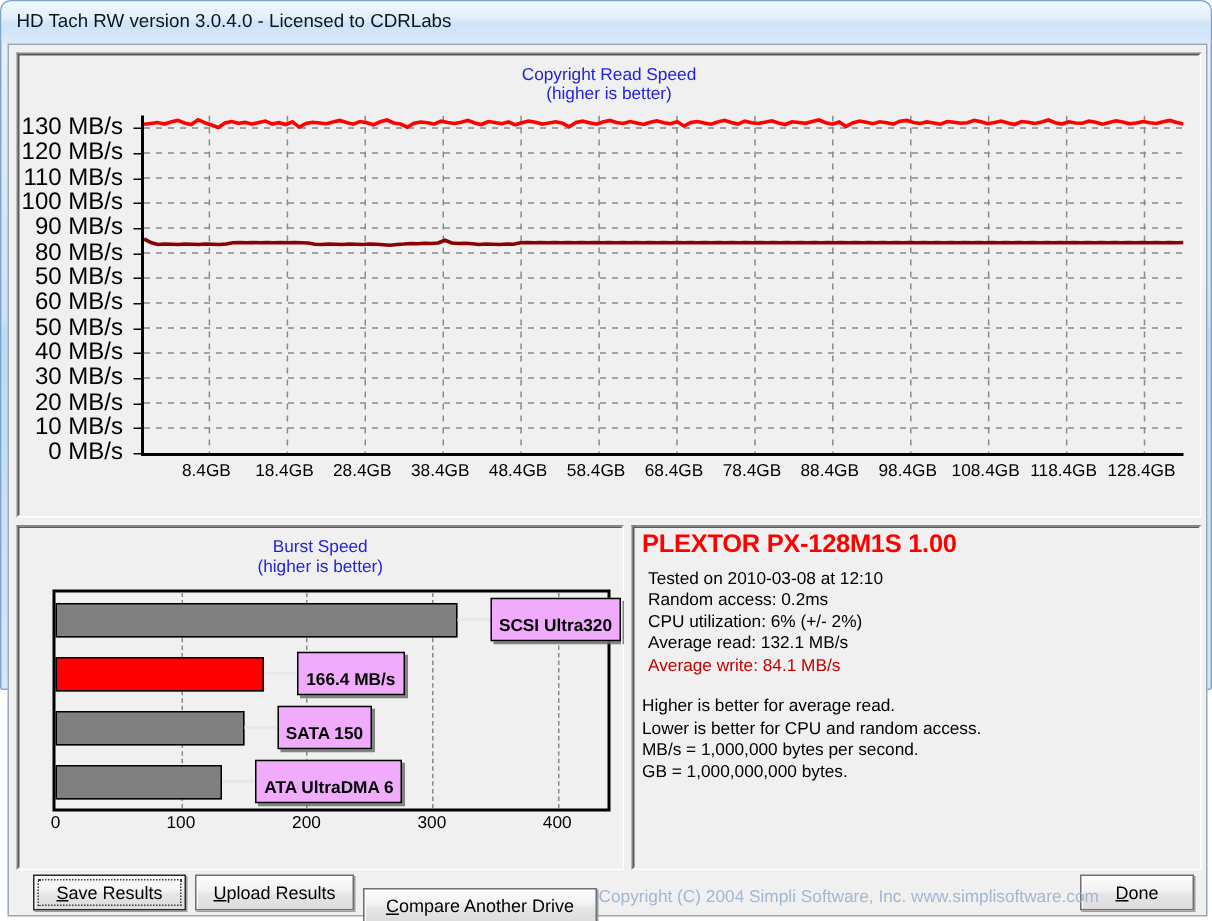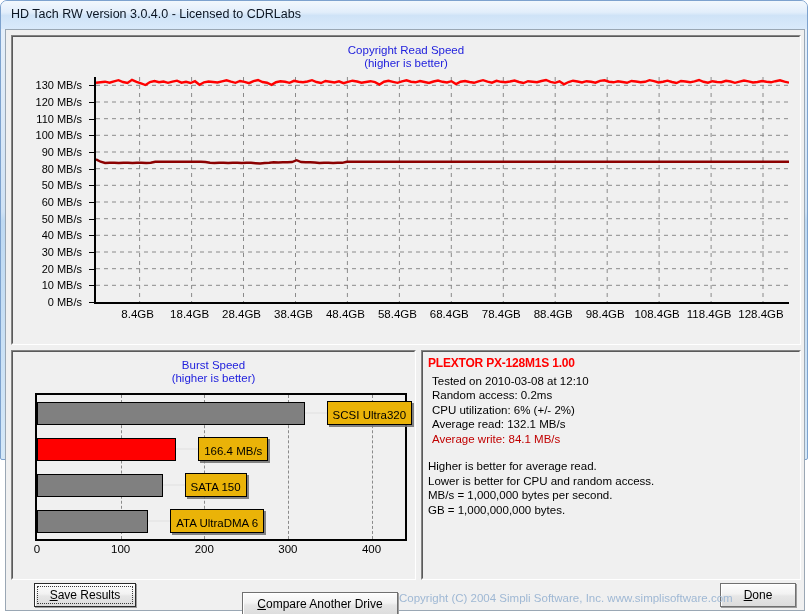--- a/index.html
+++ b/index.html
@@ -89,21 +89,21 @@
   }
   .ylabels {
     position: absolute;
     left: 0; top: 33px;
     width: 76px;
   }
   .ylab {
     position: absolute;
     right: 6px;
     text-align: left;
-    font-size: 11px;
+    font-size: 16px;
     color: #000;
     transform: translateY(-50%);
     white-space: nowrap;
   }
   .ytick {
     position: absolute;
     width: 5px; height: 0;
     border-top: 1px solid #000;
     left: 77px;
   }
@@ -132,29 +132,30 @@
     box-sizing: border-box;
   }
   .bar {
     position: absolute;
     height: 23px;
     border: 1px solid #000;
     box-sizing: border-box;
   }
   .callout {
     position: absolute;
-    background: #eab308;
+    background: #f0abfc;
     border: 1px solid #000;
     font-size: 11.5px;
     color: #000;
-    padding: 7px 5px 2px 5px;
+    padding: 12px 5px 2px 5px;
     white-space: nowrap;
     box-shadow: 2px 2px 0 rgba(110,110,110,0.85);
     transform: translateY(-50%);
     line-height: 13px;
+    font-weight: bold;
   }
   .leader {
     position: absolute;
     height: 2px;
     background: #e8e8e8;
   }
   .bxlabels { position:absolute; left:23px; top:192px; width: 380px; height: 18px; }
   .bxlab {
     position: absolute;
     font-size: 11.5px;
@@ -167,44 +168,44 @@
   #resInner {
     position: absolute;
     left: 6px; top: 5px; right: 5px; bottom: 5px;
     font-size: 11.5px;
     line-height: 14.5px;
     color: #000;
   }
   #driveName {
     color: #ff0000;
     font-weight: bold;
-    font-size: 12px;
+    font-size: 17px;
     letter-spacing: -0.2px;
-    margin-bottom: 3px;
+    margin-bottom: 8px;
   }
   .resline { padding-left: 4px; }
   .resline.write { color: #c00000; }
   .gap { height: 13px; }
 
   
   .btn {
     position: absolute;
     background: linear-gradient(to bottom,#fdfdfd 0%, #f2f2f2 45%, #e6e6e6 55%, #dcdcdc 100%);
     border: 1px solid #707070;
     box-shadow: inset 1px 1px 0 #ffffff, 1px 1px 0 #9d9d9d;
     font-size: 12px;
     color: #000;
     text-align: center;
     line-height: 22px;
     box-sizing: border-box;
     height: 24px;
     cursor: default;
     font-family: "Liberation Sans", sans-serif;
   }
-  .btn.focused { border: 1px solid #2a2a2a; margin-left: 12px; }
+  .btn.focused { border: 1px solid #2a2a2a; }
   .btn.focused .focusring {
     position: absolute;
     left: 2px; top: 2px; right: 2px; bottom: 2px;
     border: 1px dotted #3a3a3a;
   }
   .acc { text-decoration: underline; }
 
   #copyright {
     position: absolute;
     left: 393px; top: 562px;
@@ -370,20 +371,23 @@
             <div>GB = 1,000,000,000 bytes.</div>
           </div>
       </div>
     </div>
 
     <div class="btn focused" style="left:16px; top:553px; width:102px;">
       <span class="focusring"></span>
       <span><span></span><span class="acc">S</span><span>ave Results</span></span>
     </div>
 
+    <div class="btn" style="left:124px; top:553px; width:106px;">
+      <span><span></span><span class="acc">U</span><span>pload Results</span></span>
+    </div>
 
     <div class="btn" style="left:236px; top:553px; width:156px;margin-top:9px;">
       <span><span></span><span class="acc">C</span><span>ompare Another Drive</span></span>
     </div>
 
     <div class="btn" style="left:714px; top:553px; width:76px;">
       <span><span></span><span class="acc">D</span><span>one</span></span>
     </div>
 
     <div id="copyright">Copyright (C) 2004 Simpli Software, Inc.  www.simplisoftware.com</div>

